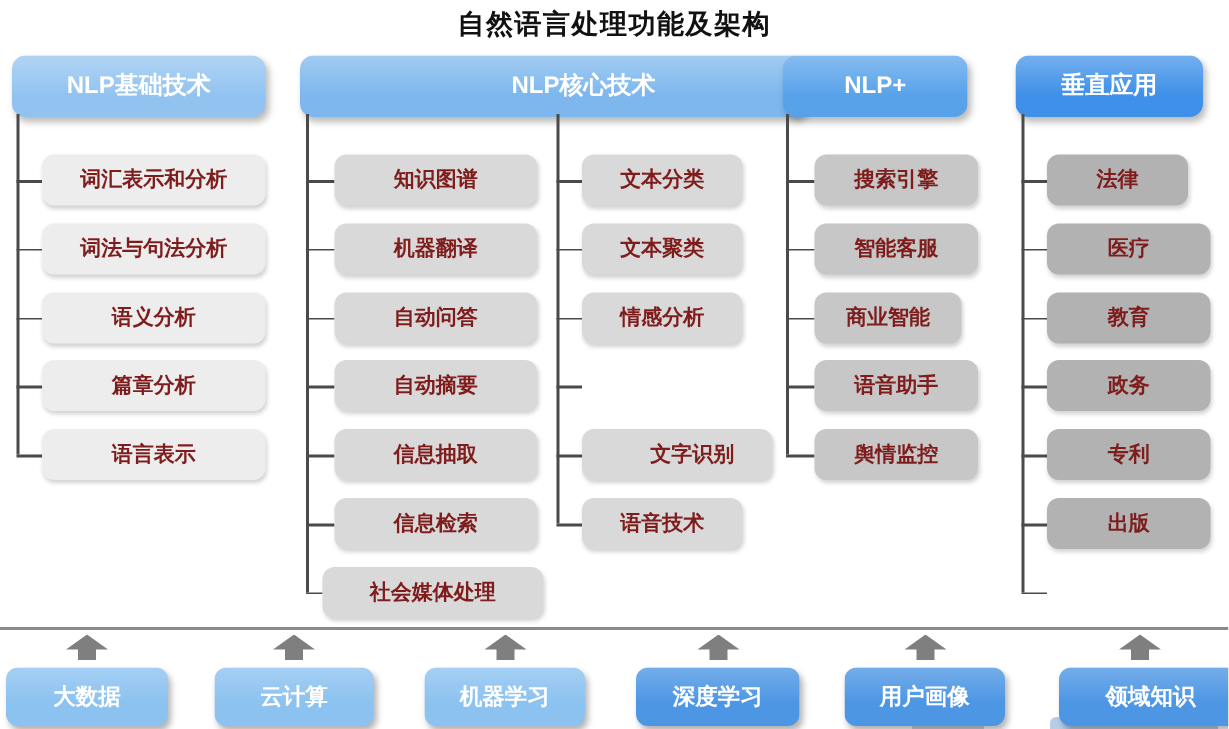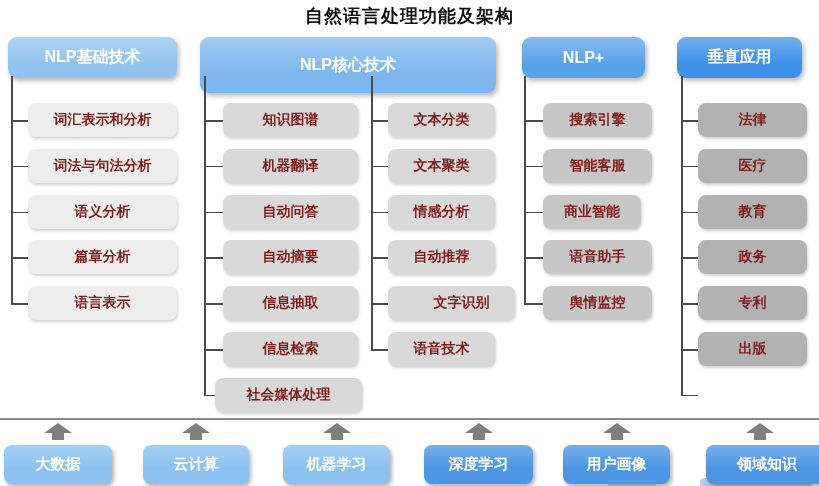--- a/index.html
+++ b/index.html
@@ -36,21 +36,21 @@
     <div class="line" style="left: 11px; top: 120px; width: 17px; height: 1.5px; background: rgb(74, 74, 74);"></div>
     <div class="item" style="left: 28px; top: 103px; width: 149px; height: 34px; background-color: rgb(237, 237, 237);">词汇表示和分析</div>
     <div class="line" style="left: 11px; top: 165.8px; width: 17px; height: 1.5px; background: rgb(74, 74, 74);"></div>
     <div class="item" style="left: 28px; top: 148.8px; width: 149px; height: 34px; background-color: rgb(237, 237, 237);">词法与句法分析</div>
     <div class="line" style="left: 11px; top: 211.6px; width: 17px; height: 1.5px; background: rgb(74, 74, 74);"></div>
     <div class="item" style="left: 28px; top: 194.6px; width: 149px; height: 34px; background-color: rgb(237, 237, 237);">语义分析</div>
     <div class="line" style="left: 11px; top: 257.4px; width: 17px; height: 1.5px; background: rgb(74, 74, 74);"></div>
     <div class="item" style="left: 28px; top: 240.4px; width: 149px; height: 34px; background-color: rgb(237, 237, 237);">篇章分析</div>
     <div class="line" style="left: 11px; top: 303.2px; width: 17px; height: 1.5px; background: rgb(74, 74, 74);"></div>
     <div class="item" style="left: 28px; top: 286.2px; width: 149px; height: 34px; background-color: rgb(237, 237, 237);">语言表示</div>
-    <div class="hdr" style="left: 200px; top: 37px; width: 296px; height: 56px; background-color: rgb(125, 183, 238);">NLP核心技术</div>
+    <div class="hdr" style="left: 200px; top: 37px; width: 296px; height: 41px; background-color: rgb(125, 183, 238); padding-left: 41px;">NLP核心技术</div>
     <div class="line" style="left: 204px; top: 76px; width: 1.5px; height: 318.8px; background: rgb(74, 74, 74);"></div>
     <div class="line" style="left: 204px; top: 120px; width: 19px; height: 1.5px; background: rgb(74, 74, 74);"></div>
     <div class="item" style="left: 223px; top: 103px; width: 135px; height: 34px; background-color: rgb(217, 217, 217);">知识图谱</div>
     <div class="line" style="left: 204px; top: 165.8px; width: 19px; height: 1.5px; background: rgb(74, 74, 74);"></div>
     <div class="item" style="left: 223px; top: 148.8px; width: 135px; height: 34px; background-color: rgb(217, 217, 217);">机器翻译</div>
     <div class="line" style="left: 204px; top: 211.6px; width: 19px; height: 1.5px; background: rgb(74, 74, 74);"></div>
     <div class="item" style="left: 223px; top: 194.6px; width: 135px; height: 34px; background-color: rgb(217, 217, 217);">自动问答</div>
     <div class="line" style="left: 204px; top: 257.4px; width: 19px; height: 1.5px; background: rgb(74, 74, 74);"></div>
     <div class="item" style="left: 223px; top: 240.4px; width: 135px; height: 34px; background-color: rgb(217, 217, 217);">自动摘要</div>
     <div class="line" style="left: 204px; top: 303.2px; width: 19px; height: 1.5px; background: rgb(74, 74, 74);"></div>
@@ -60,41 +60,40 @@
     <div class="line" style="left: 204px; top: 394.8px; width: 11px; height: 1.5px; background: rgb(74, 74, 74);"></div>
     <div class="item" style="left: 215px; top: 377.8px; width: 147px; height: 34px; background-color: rgb(217, 217, 217);">社会媒体处理</div>
     <div class="line" style="left: 371px; top: 76px; width: 1.5px; height: 273px; background: rgb(74, 74, 74);"></div>
     <div class="line" style="left: 371px; top: 120px; width: 17px; height: 1.5px; background: rgb(74, 74, 74);"></div>
     <div class="item" style="left: 388px; top: 103px; width: 107px; height: 34px; background-color: rgb(217, 217, 217);">文本分类</div>
     <div class="line" style="left: 371px; top: 165.8px; width: 17px; height: 1.5px; background: rgb(74, 74, 74);"></div>
     <div class="item" style="left: 388px; top: 148.8px; width: 107px; height: 34px; background-color: rgb(217, 217, 217);">文本聚类</div>
     <div class="line" style="left: 371px; top: 211.6px; width: 17px; height: 1.5px; background: rgb(74, 74, 74);"></div>
     <div class="item" style="left: 388px; top: 194.6px; width: 107px; height: 34px; background-color: rgb(217, 217, 217);">情感分析</div>
     <div class="line" style="left: 371px; top: 257.4px; width: 17px; height: 1.5px; background: rgb(74, 74, 74);"></div>
-    <div class="item" style="left: 388px; top: 240.4px; width: 107px; height: 34px; background-color: rgb(217, 217, 217);">自动推荐</div>
     <div class="line" style="left: 371px; top: 303.2px; width: 17px; height: 1.5px; background: rgb(74, 74, 74);"></div>
     <div class="item" style="left: 388px; top: 286.2px; width: 107px; height: 34px; background-color: rgb(217, 217, 217); padding-left: 20px;">文字识别</div>
     <div class="line" style="left: 371px; top: 349px; width: 17px; height: 1.5px; background: rgb(74, 74, 74);"></div>
     <div class="item" style="left: 388px; top: 332px; width: 107px; height: 34px; background-color: rgb(217, 217, 217);">语音技术</div>
     <div class="hdr" style="left: 522px; top: 37px; width: 123px; height: 41px; background-color: rgb(88, 162, 234);">NLP+</div>
     <div class="line" style="left: 524px; top: 76px; width: 1.5px; height: 227.2px; background: rgb(74, 74, 74);"></div>
     <div class="line" style="left: 524px; top: 120px; width: 19px; height: 1.5px; background: rgb(74, 74, 74);"></div>
     <div class="item" style="left: 543px; top: 103px; width: 109px; height: 34px; background-color: rgb(199, 199, 199);">搜索引擎</div>
     <div class="line" style="left: 524px; top: 165.8px; width: 19px; height: 1.5px; background: rgb(74, 74, 74);"></div>
     <div class="item" style="left: 543px; top: 148.8px; width: 109px; height: 34px; background-color: rgb(199, 199, 199);">智能客服</div>
     <div class="line" style="left: 524px; top: 211.6px; width: 19px; height: 1.5px; background: rgb(74, 74, 74);"></div>
     <div class="item" style="left: 543px; top: 194.6px; width: 98px; height: 34px; background-color: rgb(199, 199, 199);">商业智能</div>
     <div class="line" style="left: 524px; top: 257.4px; width: 19px; height: 1.5px; background: rgb(74, 74, 74);"></div>
     <div class="item" style="left: 543px; top: 240.4px; width: 109px; height: 34px; background-color: rgb(199, 199, 199);">语音助手</div>
     <div class="line" style="left: 524px; top: 303.2px; width: 19px; height: 1.5px; background: rgb(74, 74, 74);"></div>
     <div class="item" style="left: 543px; top: 286.2px; width: 109px; height: 34px; background-color: rgb(199, 199, 199);">舆情监控</div>
     <div class="hdr" style="left: 677px; top: 37px; width: 125px; height: 41px; background-color: rgb(62, 144, 232);">垂直应用</div>
     <div class="line" style="left: 681px; top: 76px; width: 1.5px; height: 318.8px; background: rgb(74, 74, 74);"></div>
     <div class="line" style="left: 681px; top: 120px; width: 17px; height: 1.5px; background: rgb(74, 74, 74);"></div>
-    <div class="item" style="left: 698px; top: 103px; width: 109px; height: 34px; background-color: rgb(178, 178, 178);">法律</div>
+    <div class="item" style="left: 698px; top: 103px; width: 94px; height: 34px; background-color: rgb(178, 178, 178);">法律</div>
     <div class="line" style="left: 681px; top: 165.8px; width: 17px; height: 1.5px; background: rgb(74, 74, 74);"></div>
     <div class="item" style="left: 698px; top: 148.8px; width: 109px; height: 34px; background-color: rgb(178, 178, 178);">医疗</div>
     <div class="line" style="left: 681px; top: 211.6px; width: 17px; height: 1.5px; background: rgb(74, 74, 74);"></div>
     <div class="item" style="left: 698px; top: 194.6px; width: 109px; height: 34px; background-color: rgb(178, 178, 178);">教育</div>
     <div class="line" style="left: 681px; top: 257.4px; width: 17px; height: 1.5px; background: rgb(74, 74, 74);"></div>
     <div class="item" style="left: 698px; top: 240.4px; width: 109px; height: 34px; background-color: rgb(178, 178, 178);">政务</div>
     <div class="line" style="left: 681px; top: 303.2px; width: 17px; height: 1.5px; background: rgb(74, 74, 74);"></div>
     <div class="item" style="left: 698px; top: 286.2px; width: 109px; height: 34px; background-color: rgb(178, 178, 178);">专利</div>
     <div class="line" style="left: 681px; top: 349px; width: 17px; height: 1.5px; background: rgb(74, 74, 74);"></div>
     <div class="item" style="left: 698px; top: 332px; width: 109px; height: 34px; background-color: rgb(178, 178, 178);">出版</div>

